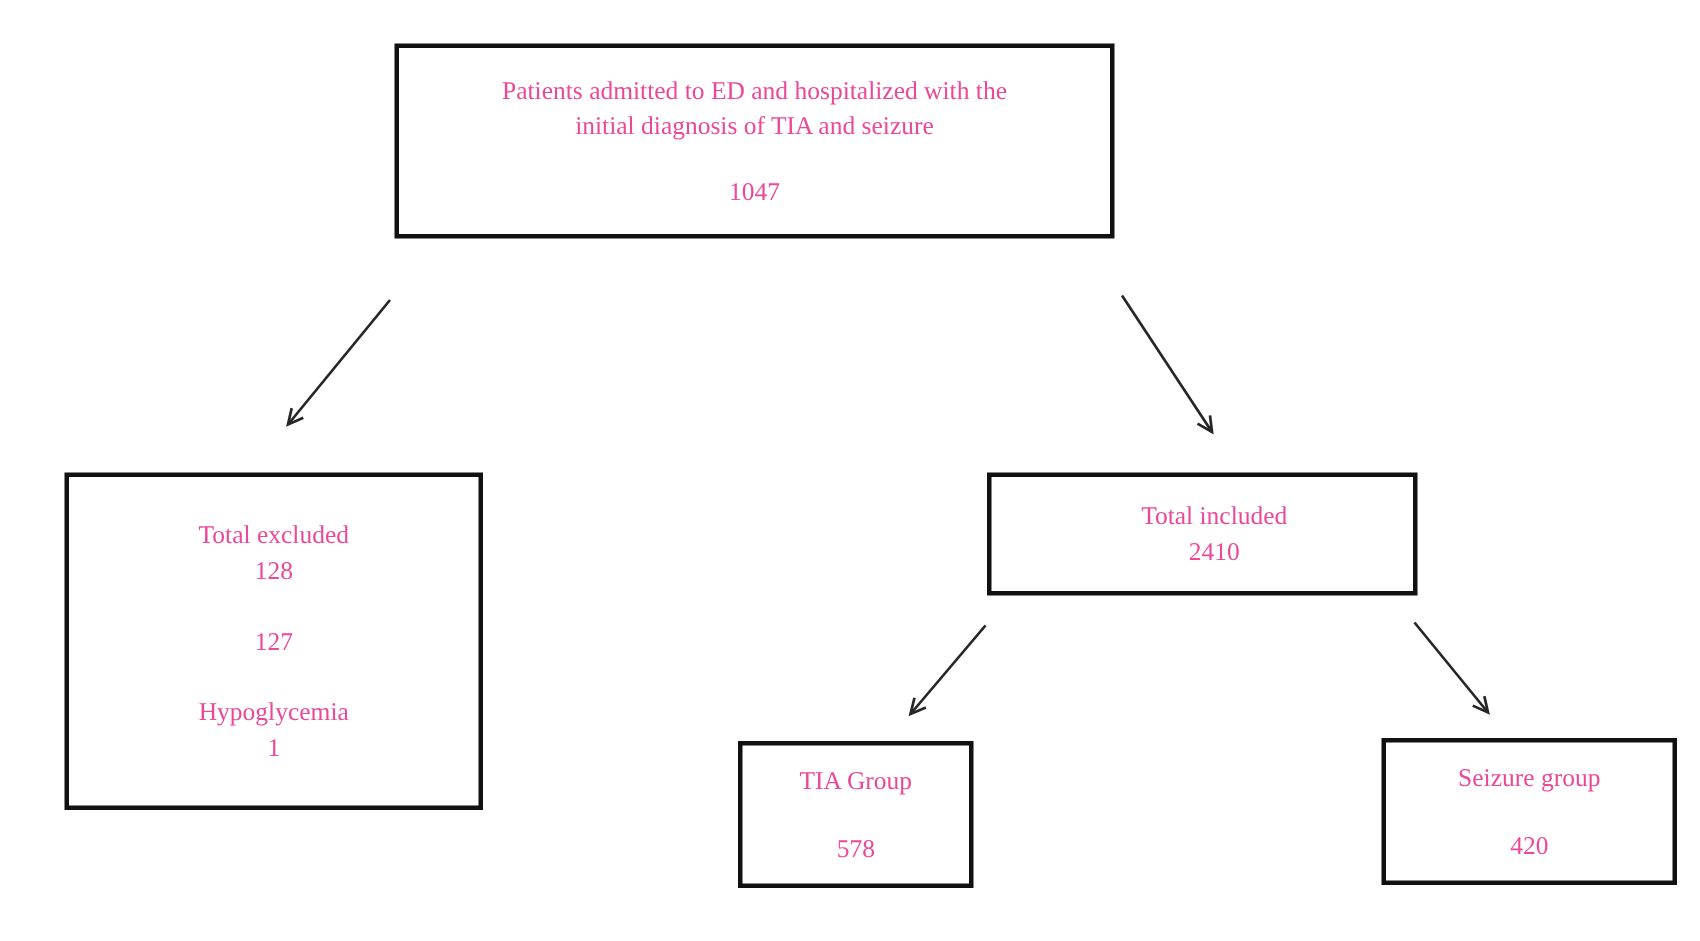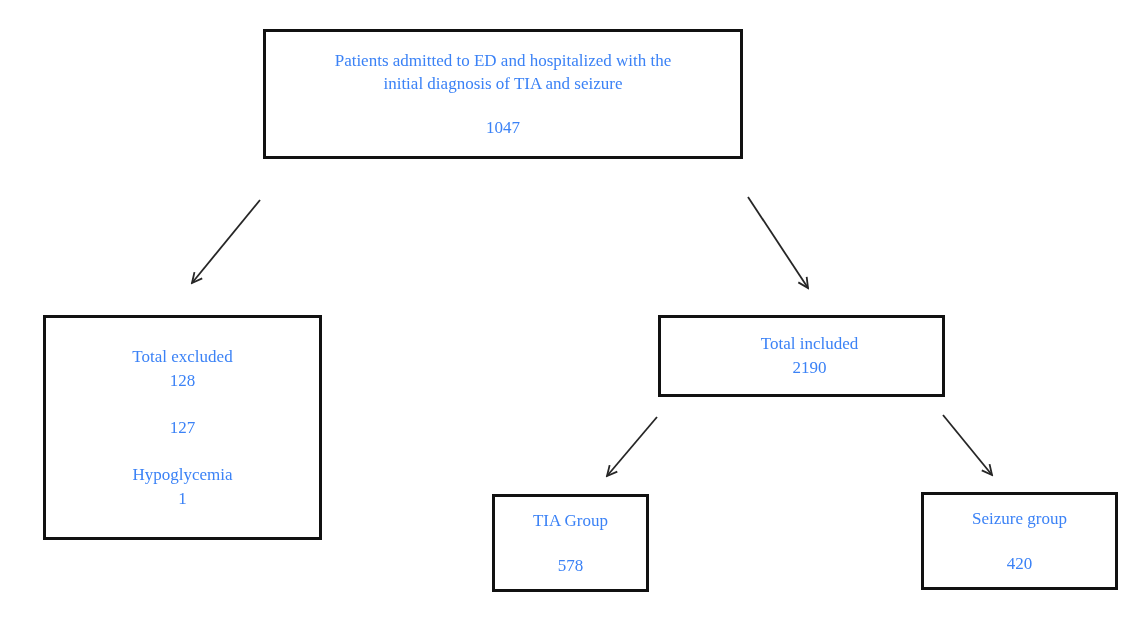--- a/index.html
+++ b/index.html
@@ -6,21 +6,21 @@
     margin: 0;
     padding: 0;
     background: #ffffff;
   }
   .canvas {
     position: relative;
     width: 1133px;
     height: 627px;
     background: #ffffff;
     font-family: "Liberation Serif", "DejaVu Serif", serif;
-    color: #3b82f6;
+    color: #ec4899;
     overflow: hidden;
   }
   .arrow-layer {
     position: absolute;
     left: 0;
     top: 0;
     width: 1133px;
     height: 627px;
   }
   .arrow-layer line {
@@ -84,21 +84,21 @@
       <div>127</div>
     </div>
     <div class="flow-item">
       <div>Hypoglycemia</div>
       <div>1</div>
     </div>
   </div>
 
   <div class="flow-box" id="box-included">
     <div>Total included</div>
-    <div>2190</div>
+    <div>2410</div>
   </div>
 
   <div class="flow-box" id="box-tia">
     <div>TIA Group</div>
     <div class="count-gap">578</div>
   </div>
 
   <div class="flow-box" id="box-seizure">
     <div>Seizure group</div>
     <div class="count-gap">420</div>

